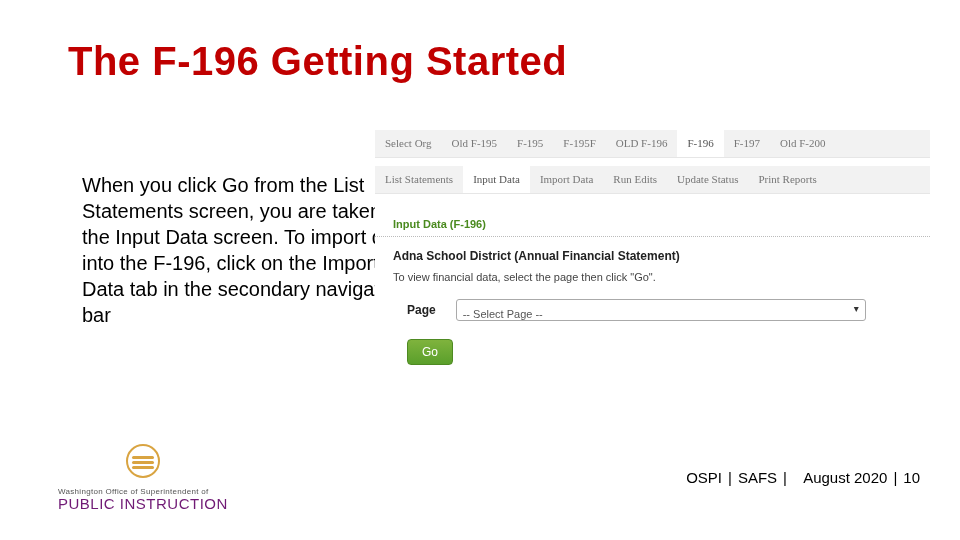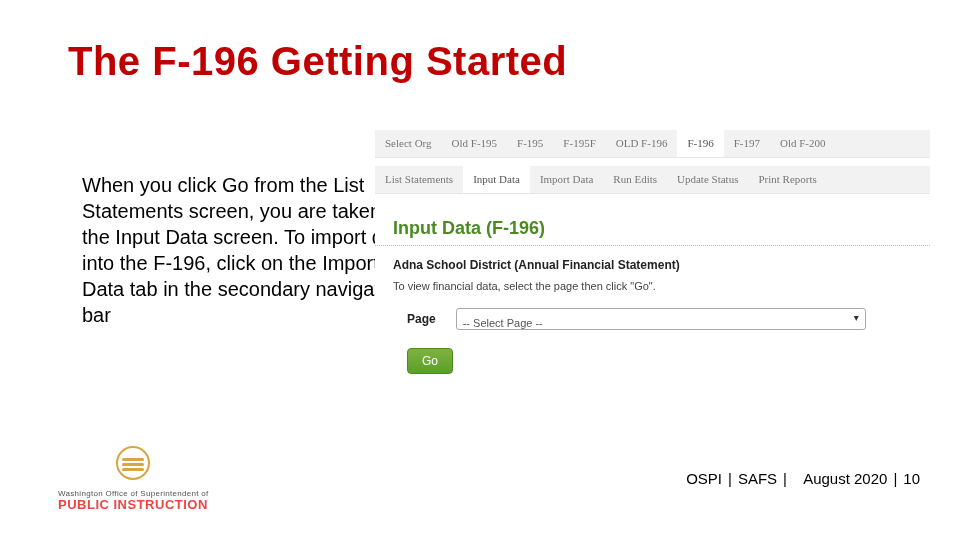--- a/index.html
+++ b/index.html
@@ -59,21 +59,21 @@
   .nav-row .tab.active {
     background: #fff;
     color: #555;
   }
   .nav-row.primary { margin-bottom: 8px; }
   .nav-row.secondary { margin-bottom: 20px; }
 
   .section-title {
     color: #4a8a1f;
     font-weight: bold;
-    font-size: 18px;
+    font-size: 11px;
     padding: 4px 0 6px 18px;
     border-bottom: 1.5px dotted #bbb;
     margin: 0 0 12px 0;
   }
   .district {
     font-weight: bold;
     font-size: 12px;
     color: #222;
     padding-left: 18px;
     margin-bottom: 8px;
@@ -172,24 +172,24 @@
   .logo-circle .s3 { top: 20px; }
   .logo-text {
     line-height: 1.05;
     color: #555;
   }
   .logo-text .small {
     font-size: 8px;
     letter-spacing: 0.3px;
   }
   .logo-text .big {
-    font-size: 13px;
-    font-weight: bold;
+    font-size: 15px;
+    font-weight: normal;
     letter-spacing: 0.5px;
-    color: #ef4444;
+    color: #701a75;
   }
   .footer-right {
     font-size: 15px;
     color: #000;
     display: flex;
     gap: 6px;
     align-items: baseline;
   }
 </style>
 </head>

